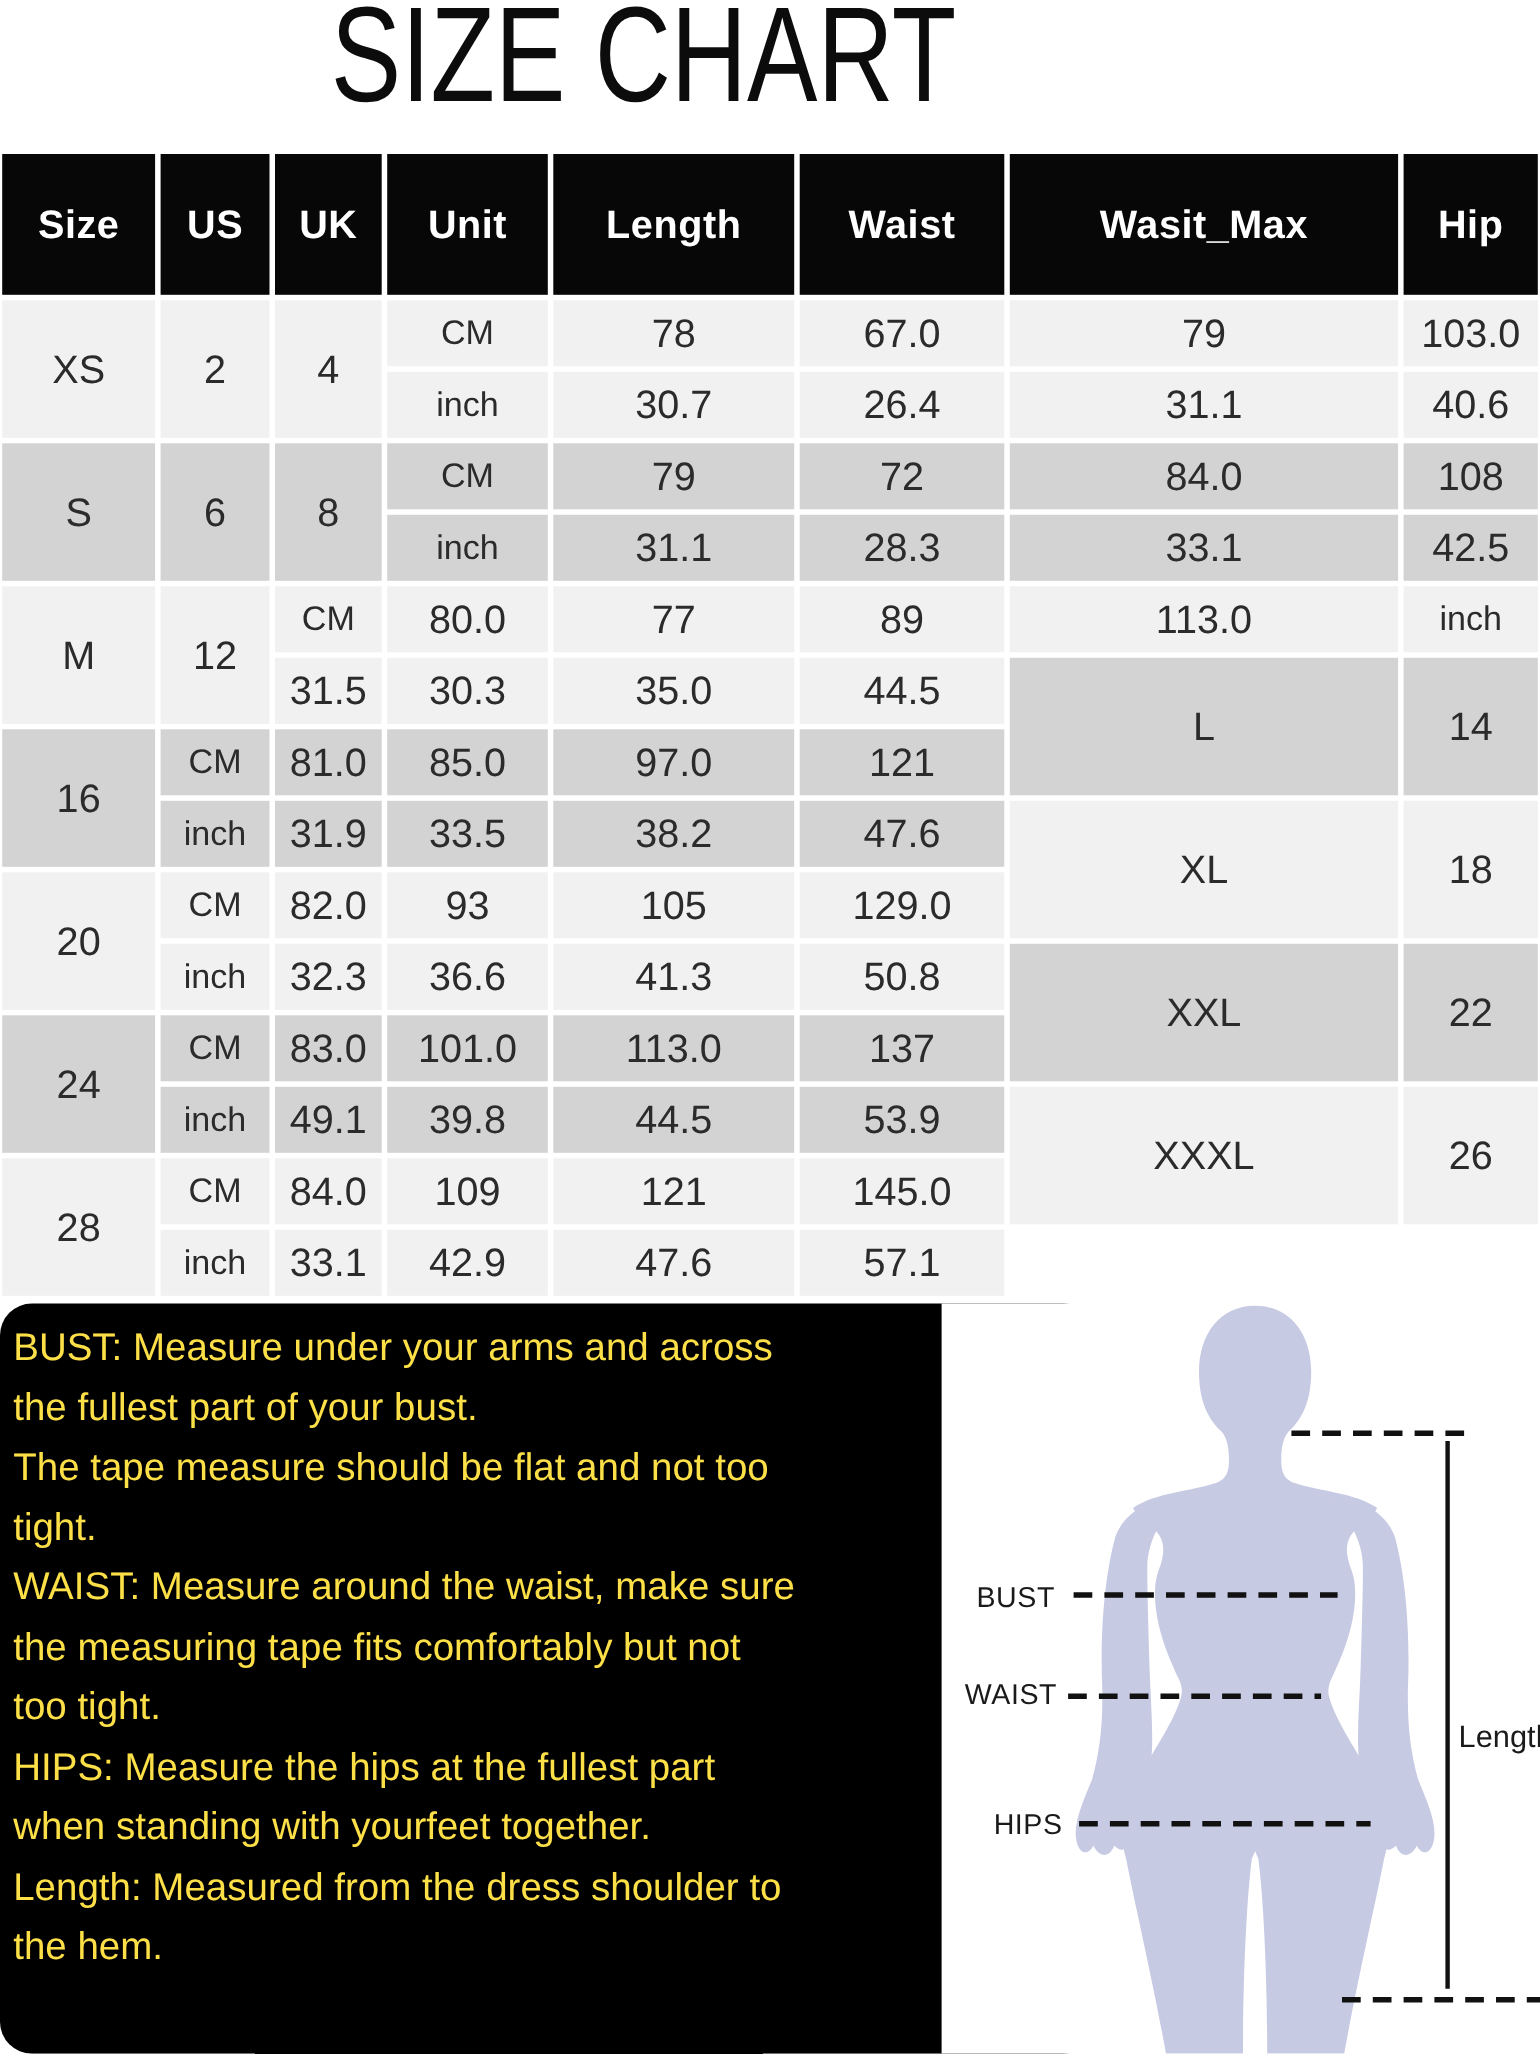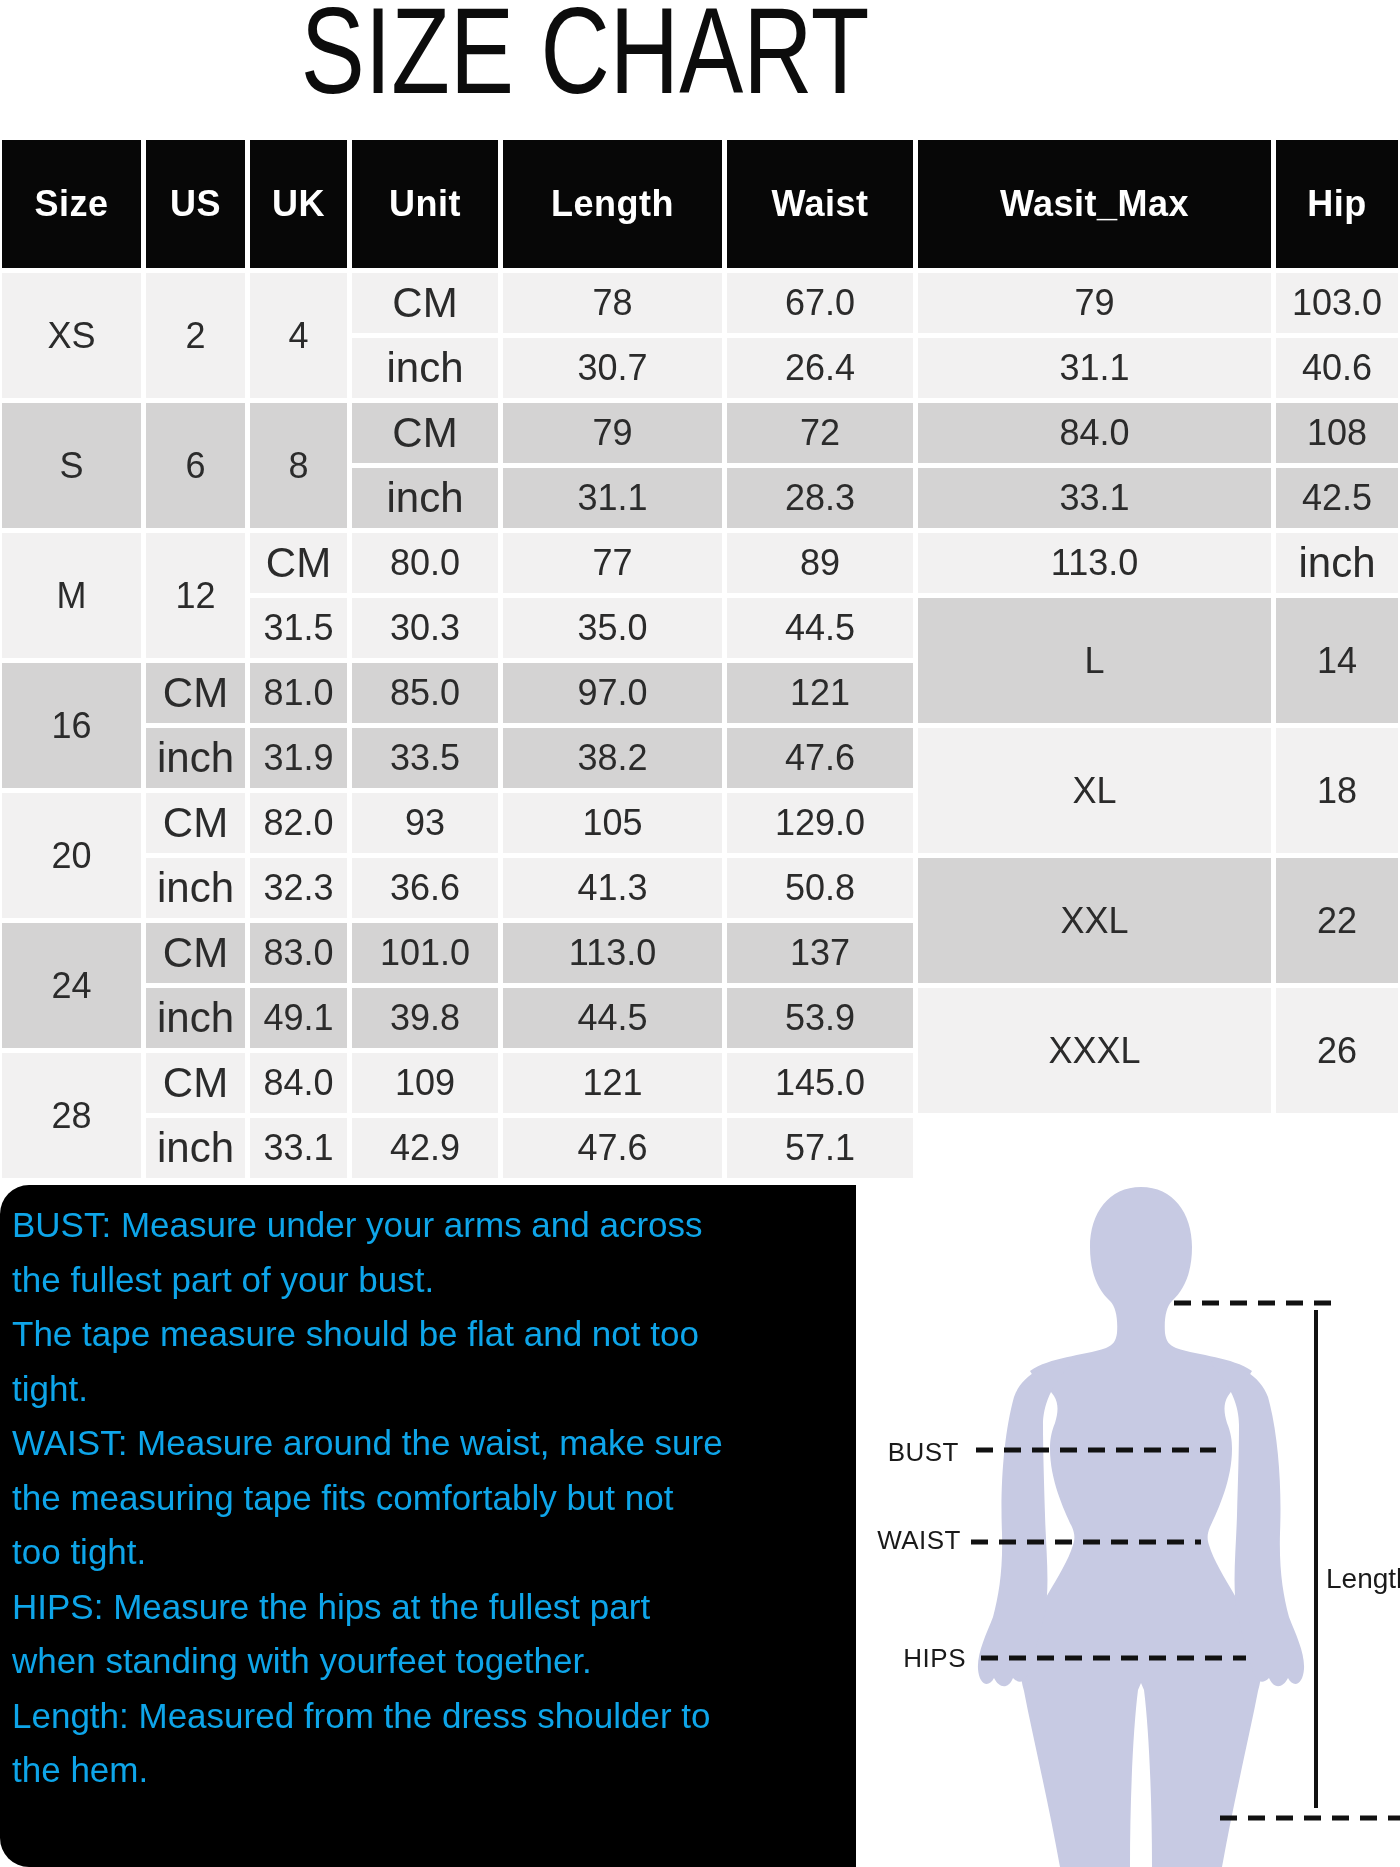--- a/index.html
+++ b/index.html
@@ -12,27 +12,27 @@
     transform:scaleX(0.78);transform-origin:585px 50%;white-space:nowrap;}
 
   
   #size-table{position:absolute;left:2px;top:140px;width:1396px;display:grid;
     grid-template-columns:139px 99px 97px 146px 219px 186px 353px 1fr;
     grid-template-rows:128px repeat(14,60px);gap:5px;background:#fff;}
   .th{grid-row:1;background:#070707;color:#fff;display:flex;align-items:center;
     justify-content:center;font-size:36px;font-weight:bold;letter-spacing:0.5px;}
   .cell{display:flex;align-items:center;justify-content:center;font-size:36px;color:#2b2b2b;}
   .span2{grid-row:span 2;}
-  .unit{font-size:42px;}
+  .unit{font-size:31px;}
   .lt{background:#f2f1f1;}
   .dk{background:#d4d3d3;}
 
   
   #notes{position:absolute;left:0;top:1185px;width:996px;height:682px;background:#000;
-    color:#0ea5e9;padding:13px 0 0 12px;box-sizing:border-box;border-radius:29px;}
+    color:#fde047;padding:13px 0 0 12px;box-sizing:border-box;border-radius:29px;}
   .note-line{font-size:35px;line-height:54.5px;white-space:nowrap;}
 
   
   #figure{position:absolute;left:856px;top:1185px;width:560px;height:682px;background:#fff;}
   #figure svg{position:absolute;left:0;top:0;}
   .meas-label{position:absolute;font-size:26px;color:#1a1a1a;letter-spacing:0.5px;}
   #bust-label{right:457px;top:252px;}
   #waist-label{right:455px;top:340px;}
   #hips-label{right:450px;top:458px;}
   #length-label{left:470px;top:378px;font-size:28px;letter-spacing:0;}

